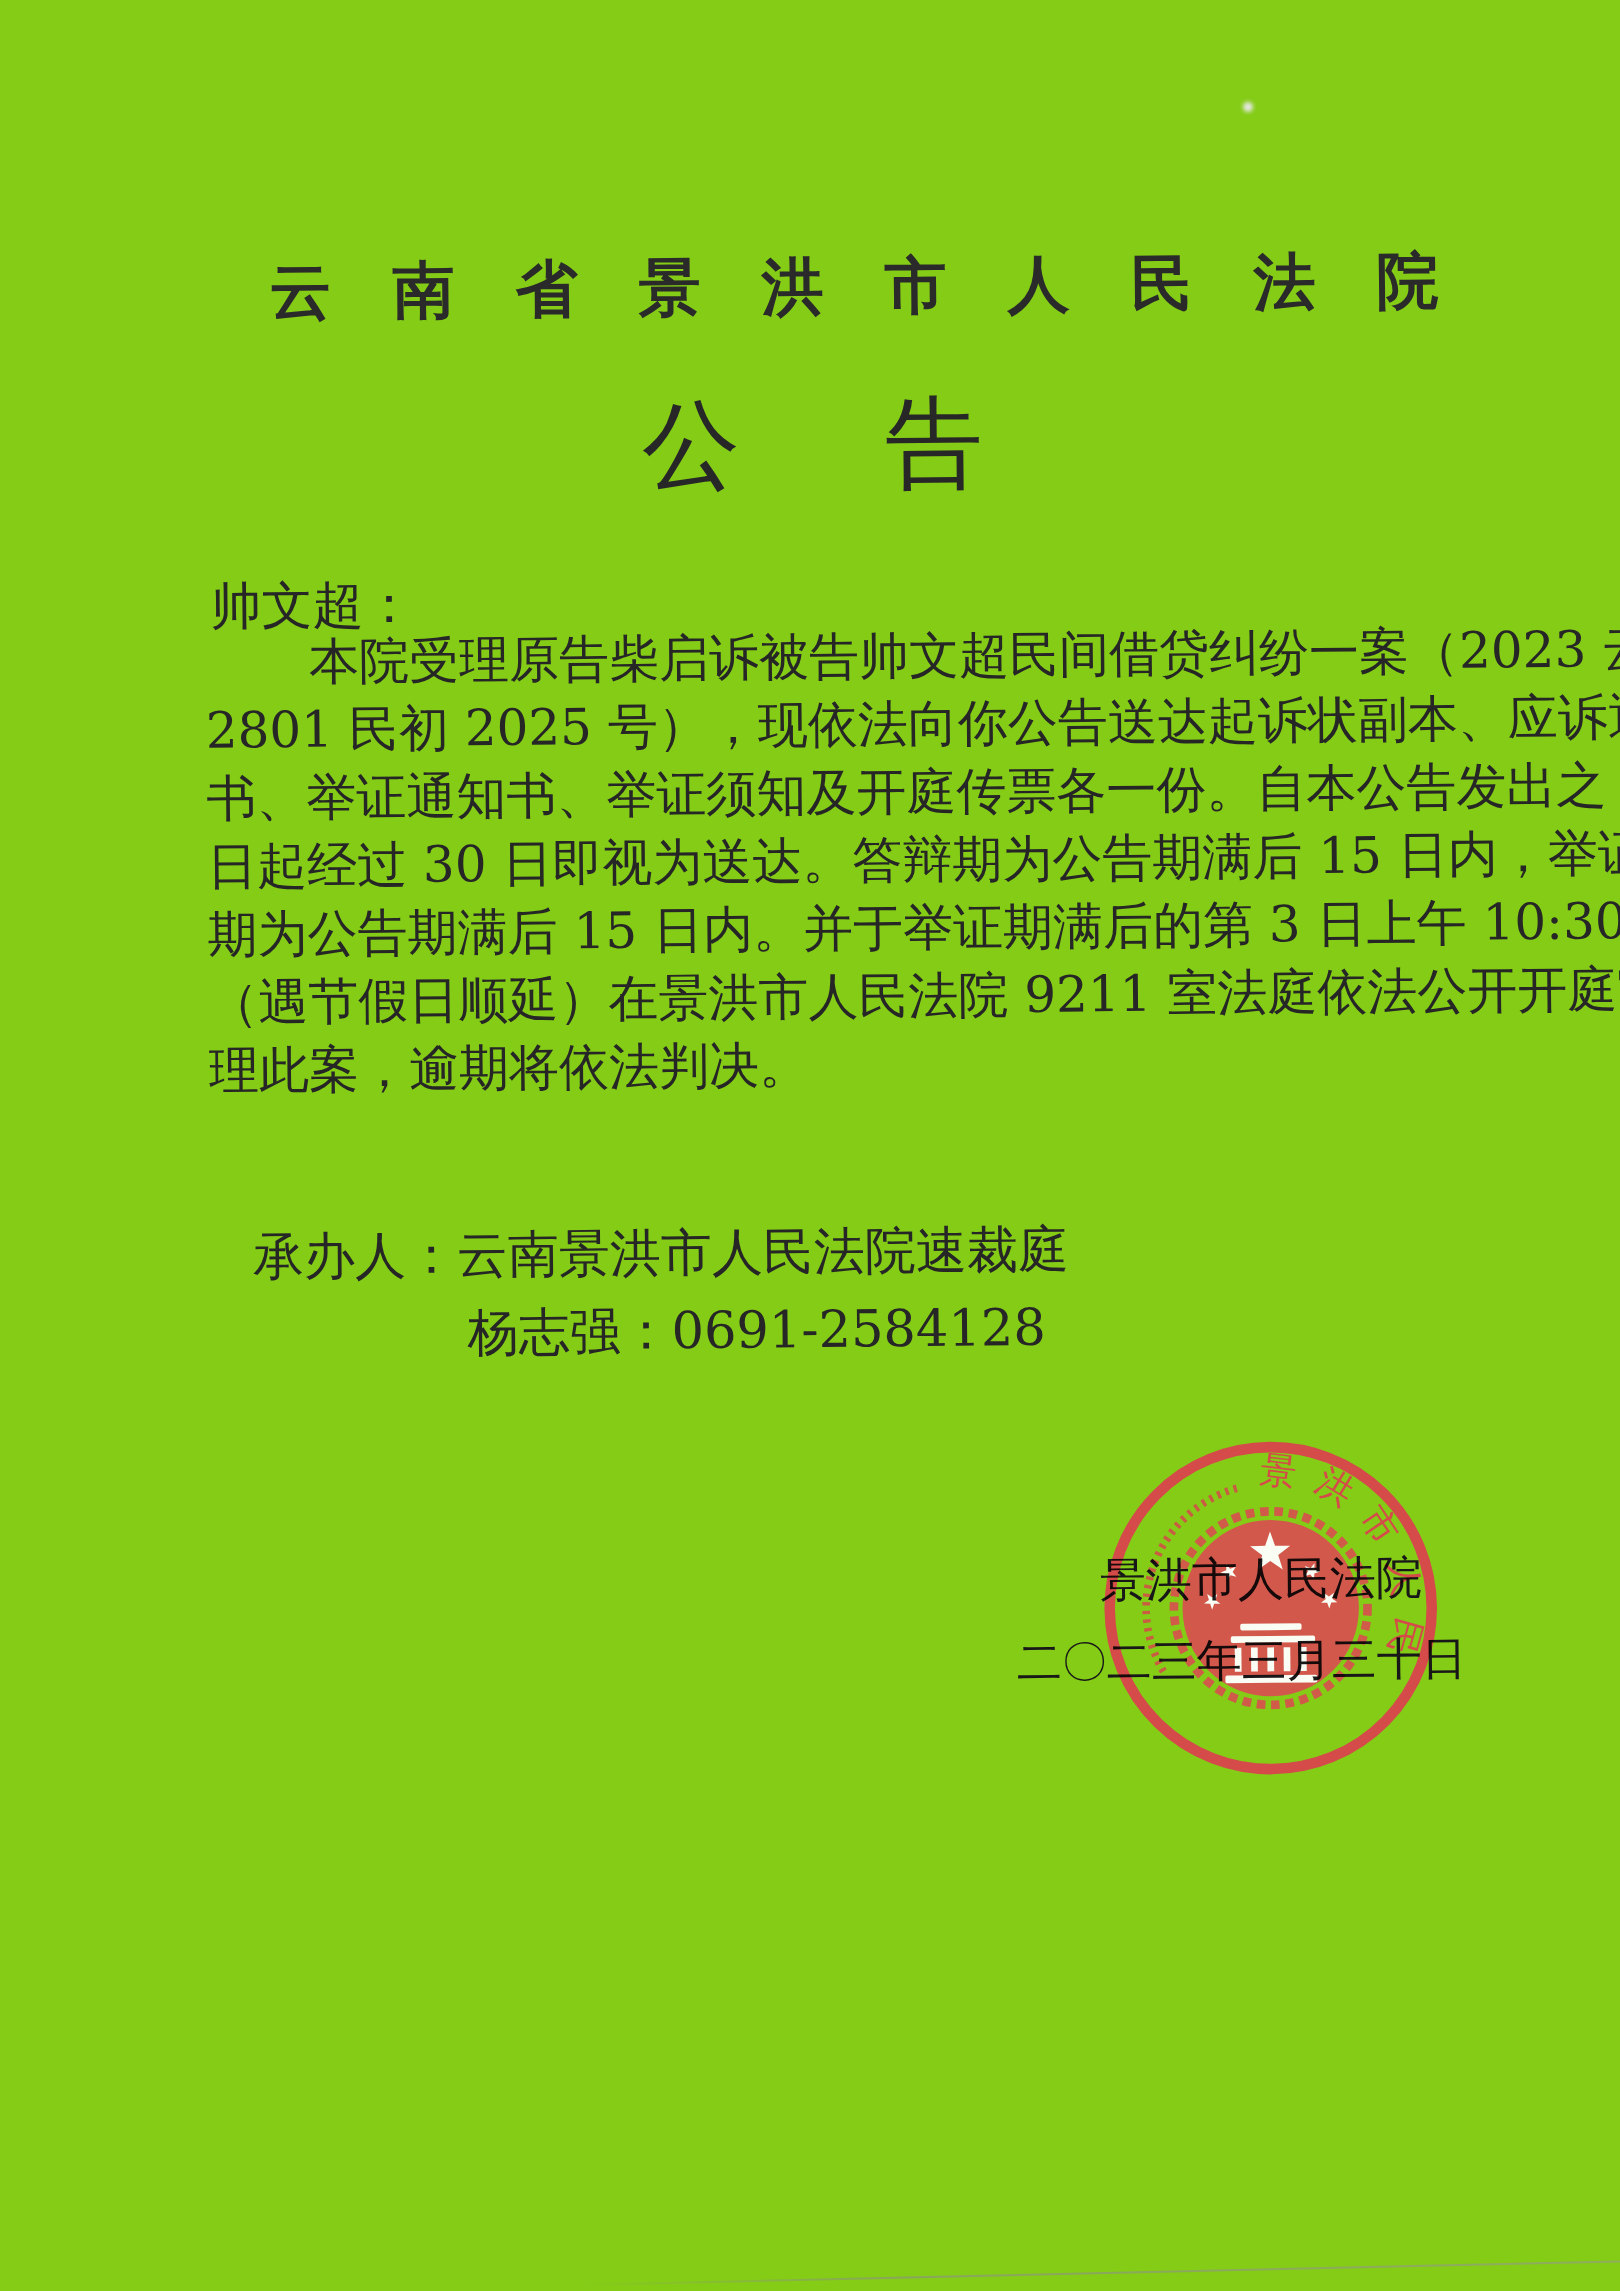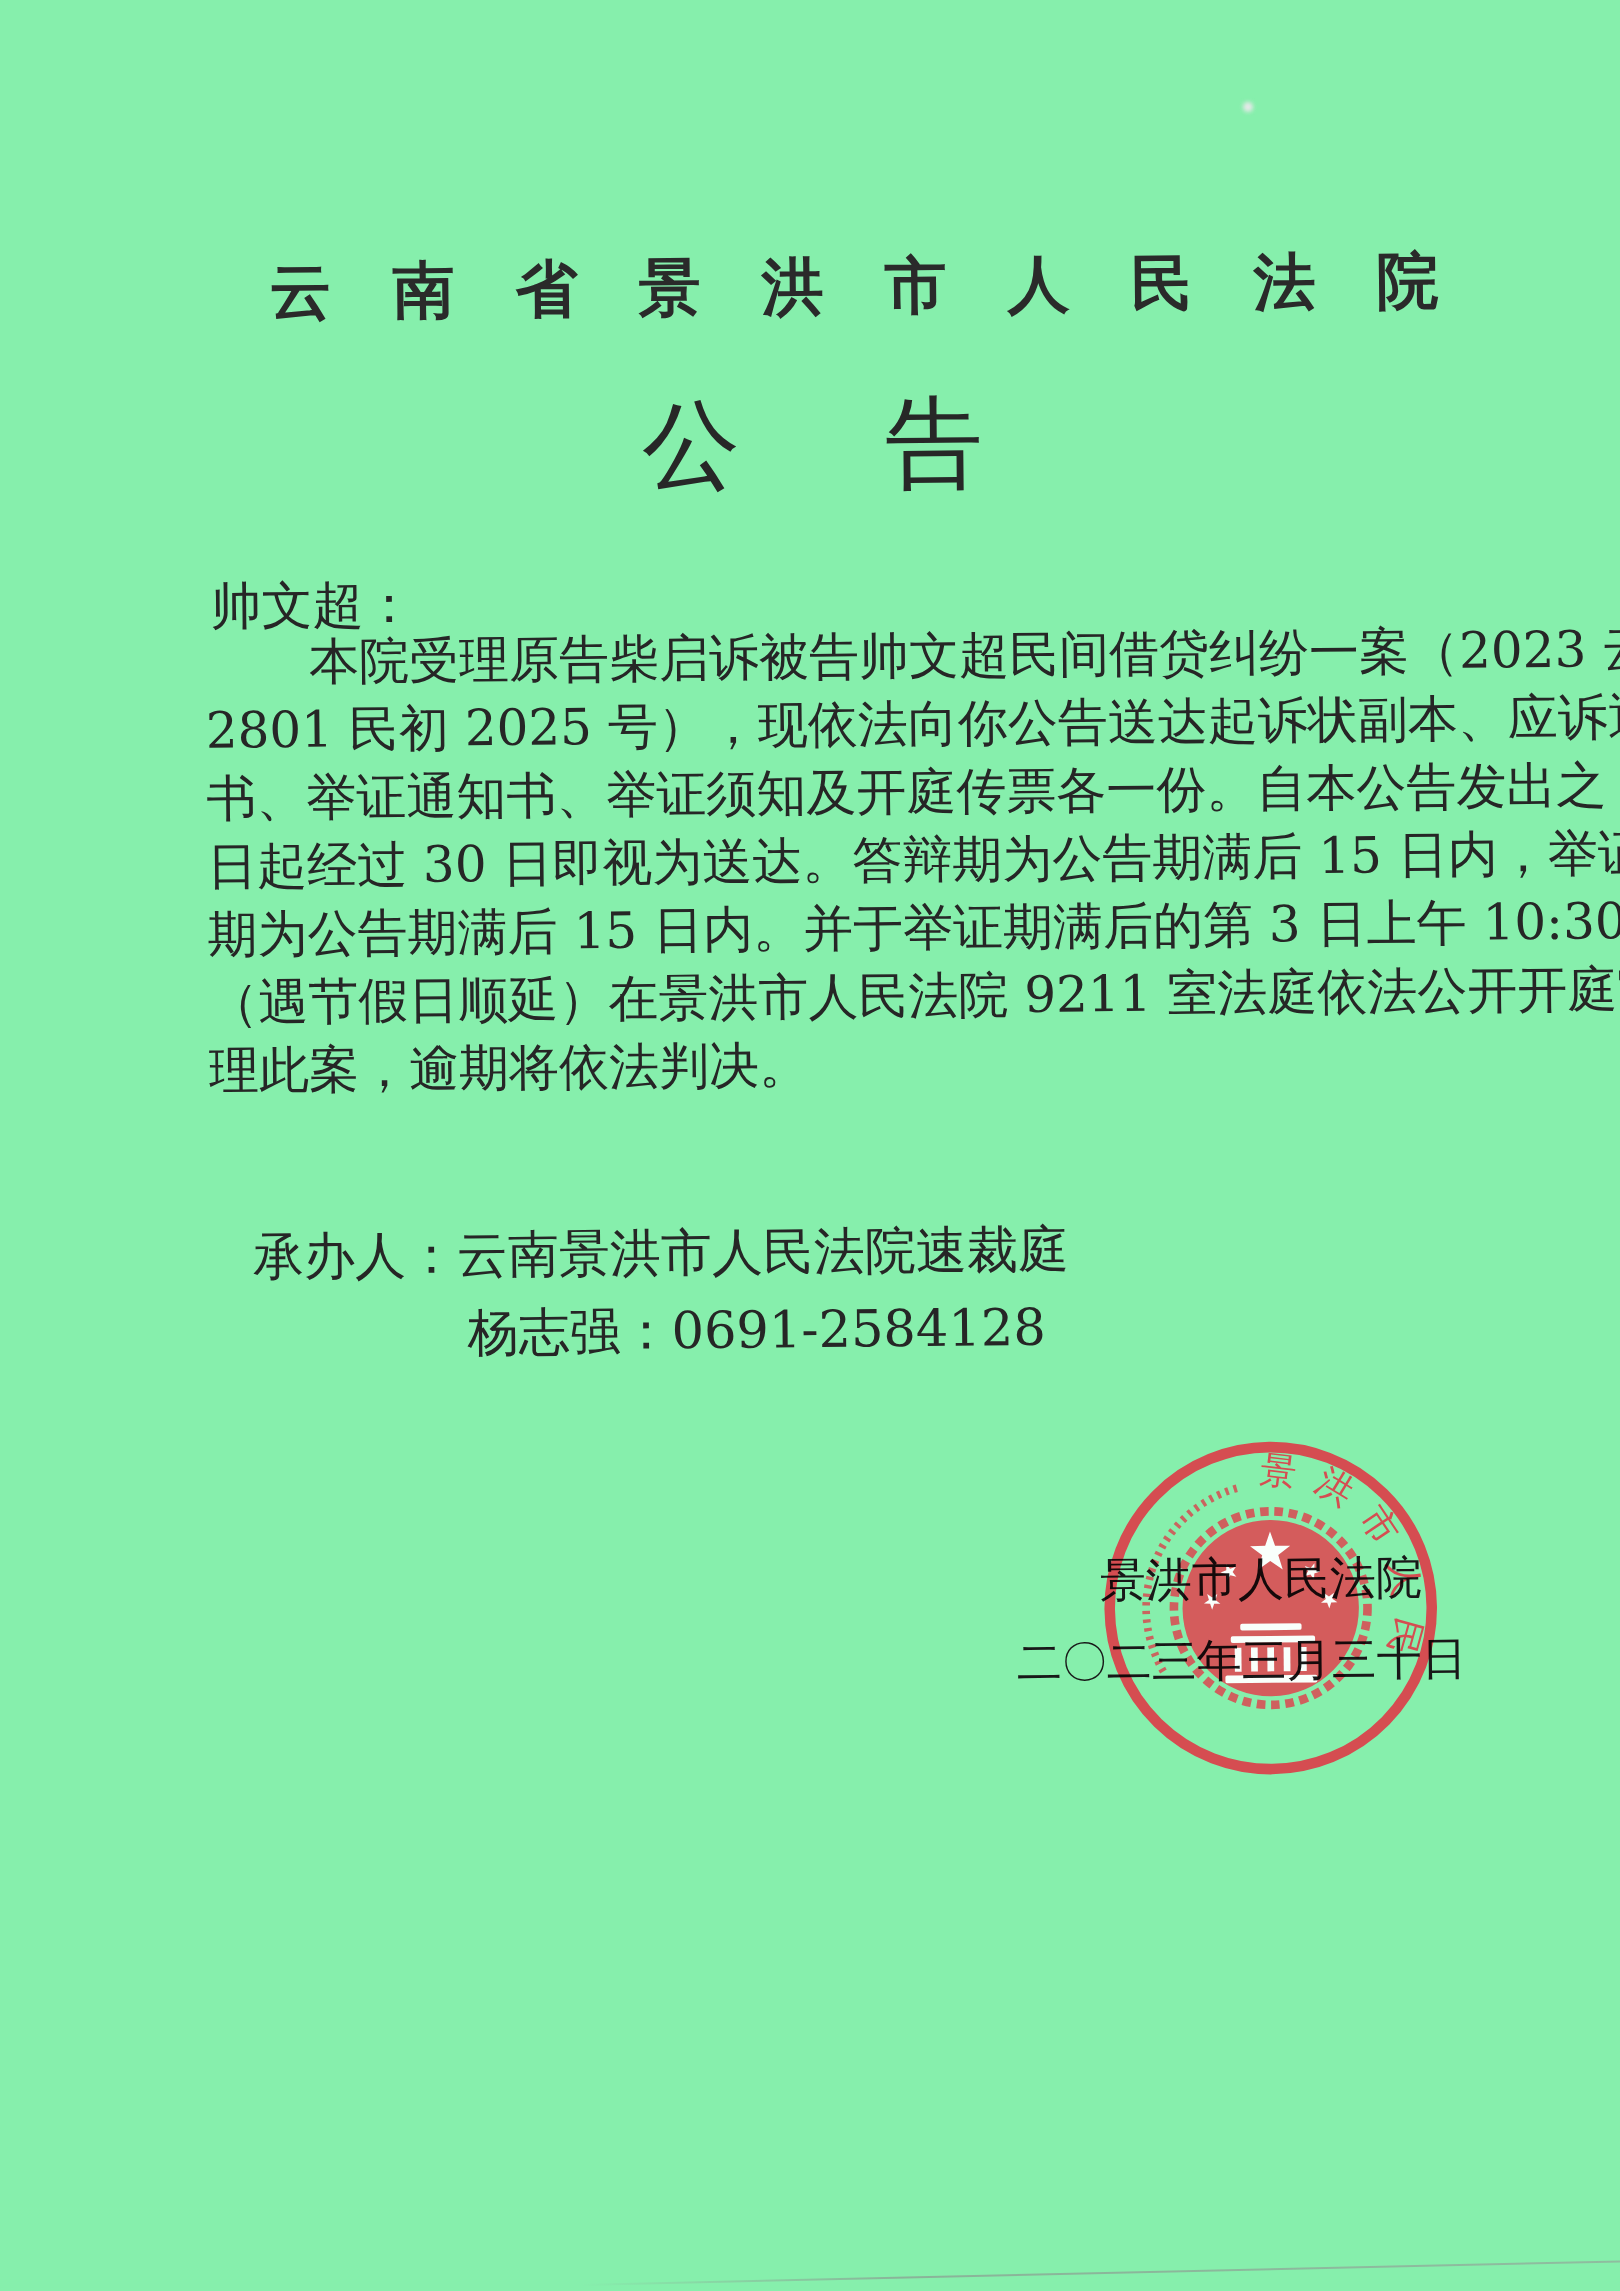--- a/index.html
+++ b/index.html
@@ -1,19 +1,19 @@
 <!DOCTYPE html>
 <html><head>
 <meta charset="utf-8">
 <style>
   html,body{margin:0;padding:0;background:#ffffff;}
   .page{
     position:relative;
     width:1620px;height:2292px;
-    background:#86efac;
+    background:#84cc16;
     overflow:hidden;
     font-family:"DejaVu Serif","Liberation Serif",serif;
     color:#262626;
   }
   
   .sheet{position:absolute;inset:0;transform:rotate(-0.55deg);transform-origin:50% 42%;}
 
   .court-title{
     position:absolute;left:276px;top:245px;
     font-size:62px;font-weight:600;letter-spacing:61px;

